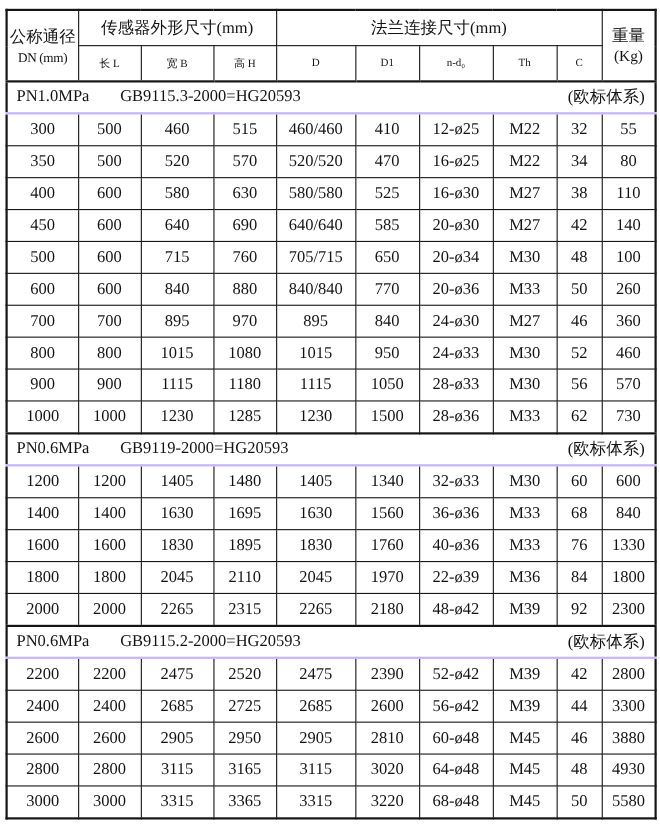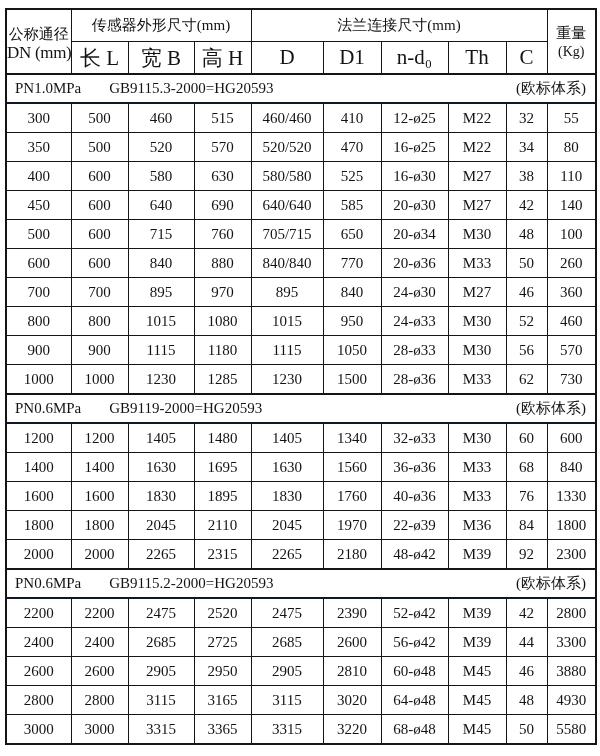--- a/index.html
+++ b/index.html
@@ -27,30 +27,30 @@
   .spec th, .spec td {
     border: 1px solid #151515;
     text-align: center;
     vertical-align: middle;
     padding: 0;
     font-weight: normal;
     overflow: hidden;
     white-space: nowrap;
   }
   .spec thead tr.h1 th { height: 31px; font-size: 15px; }
-  .spec thead tr.h2 th { height: 31px; font-size: 21px; margin-top: 15px; }
+  .spec thead tr.h2 th { height: 31px; font-size: 10px; margin-top: 15px; }
   .spec thead tr.h2 th { border-bottom: 2px solid #151515; }
   th.dn-head div.line1 { font-size: 15px; line-height: 19px; margin-top: 2px; }
-  th.dn-head div.line2 { font-size: 17px; line-height: 17px; letter-spacing: -0.3px; }
+  th.dn-head div.line2 { font-size: 12px; line-height: 17px; letter-spacing: -0.3px; }
   th.wt-head div.line1 { font-size: 15px; line-height: 19px; margin-top: 2px; }
   th.wt-head div.line2 { font-size: 14px; line-height: 18px; }
   .spec tbody td { height: 28px; font-size: 15px; }
   .spec tbody tr.section-row td {
     border-top: 2px solid #151515;
-    border-bottom: 2px solid #0f172a;
+    border-bottom: 2px solid #c4b5fd;
     height: 27px;
   }
   .section-wrap {
     display: flex;
     align-items: center;
     padding: 0 9px 0 8px;
     font-size: 15px;
   }
   .sec-standard { margin-left: 28px; font-family: Liberation Serif, serif; }
   .sec-system { margin-left: auto; }

